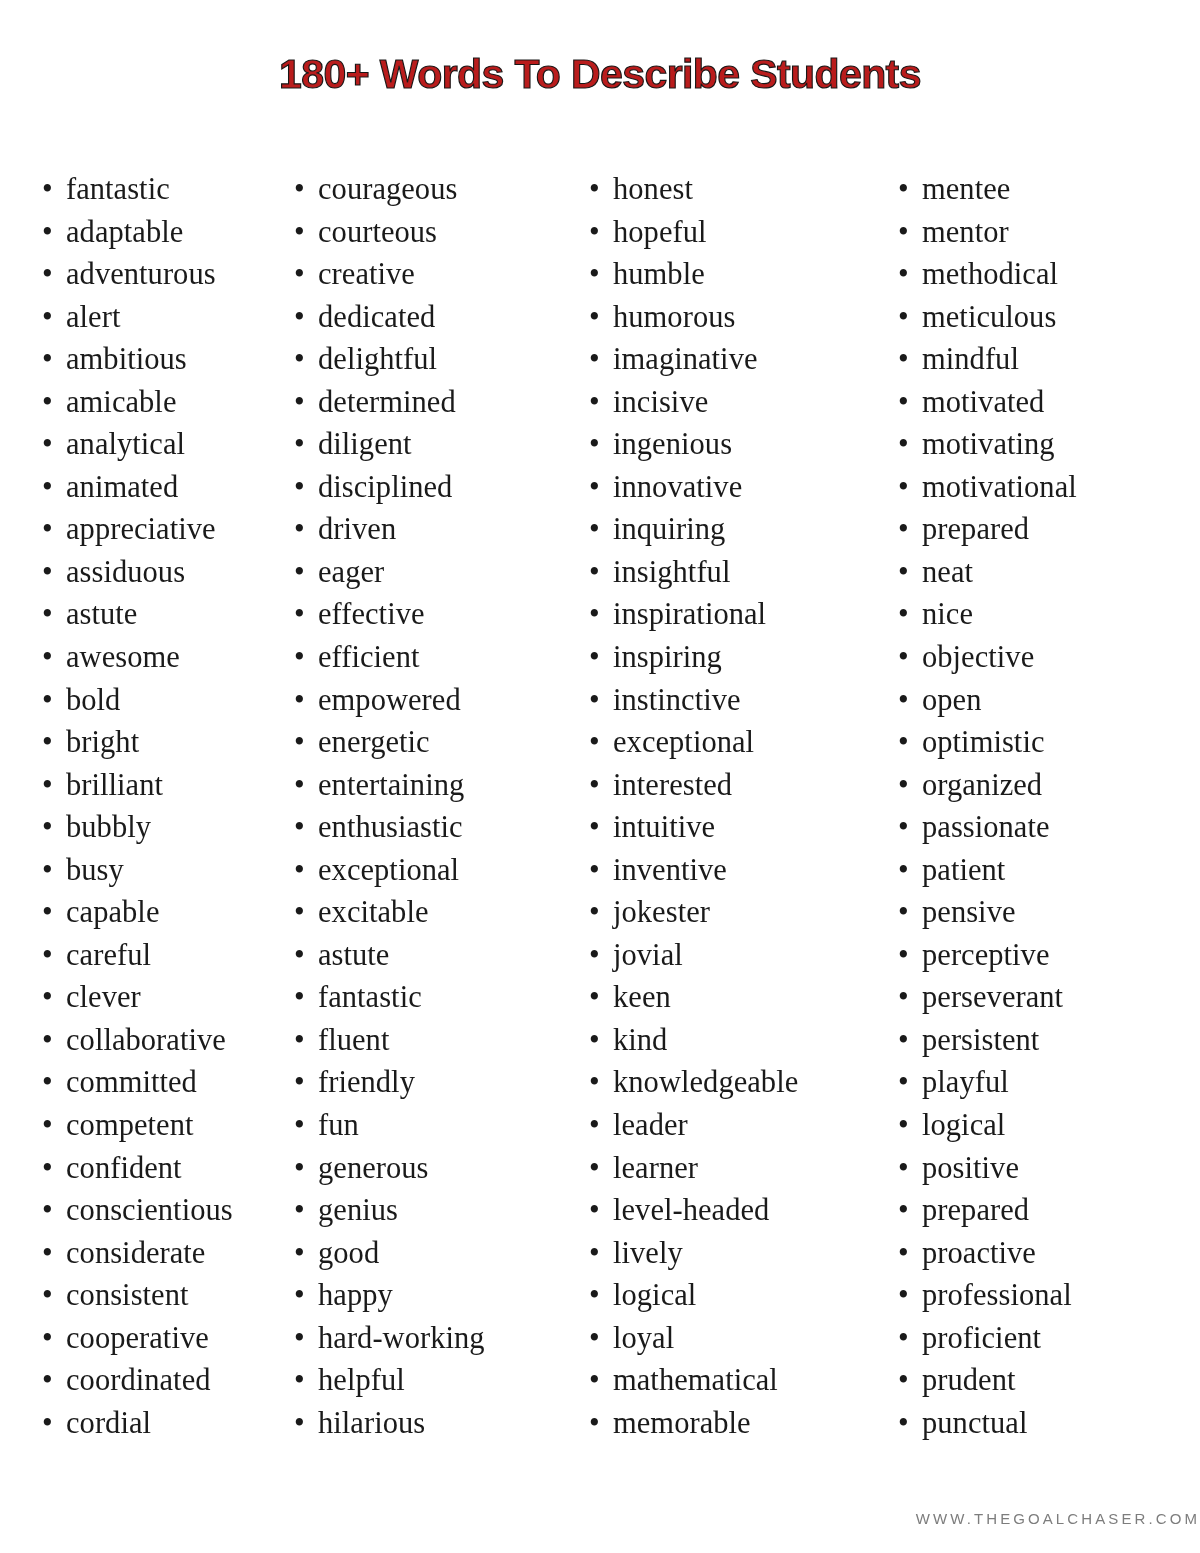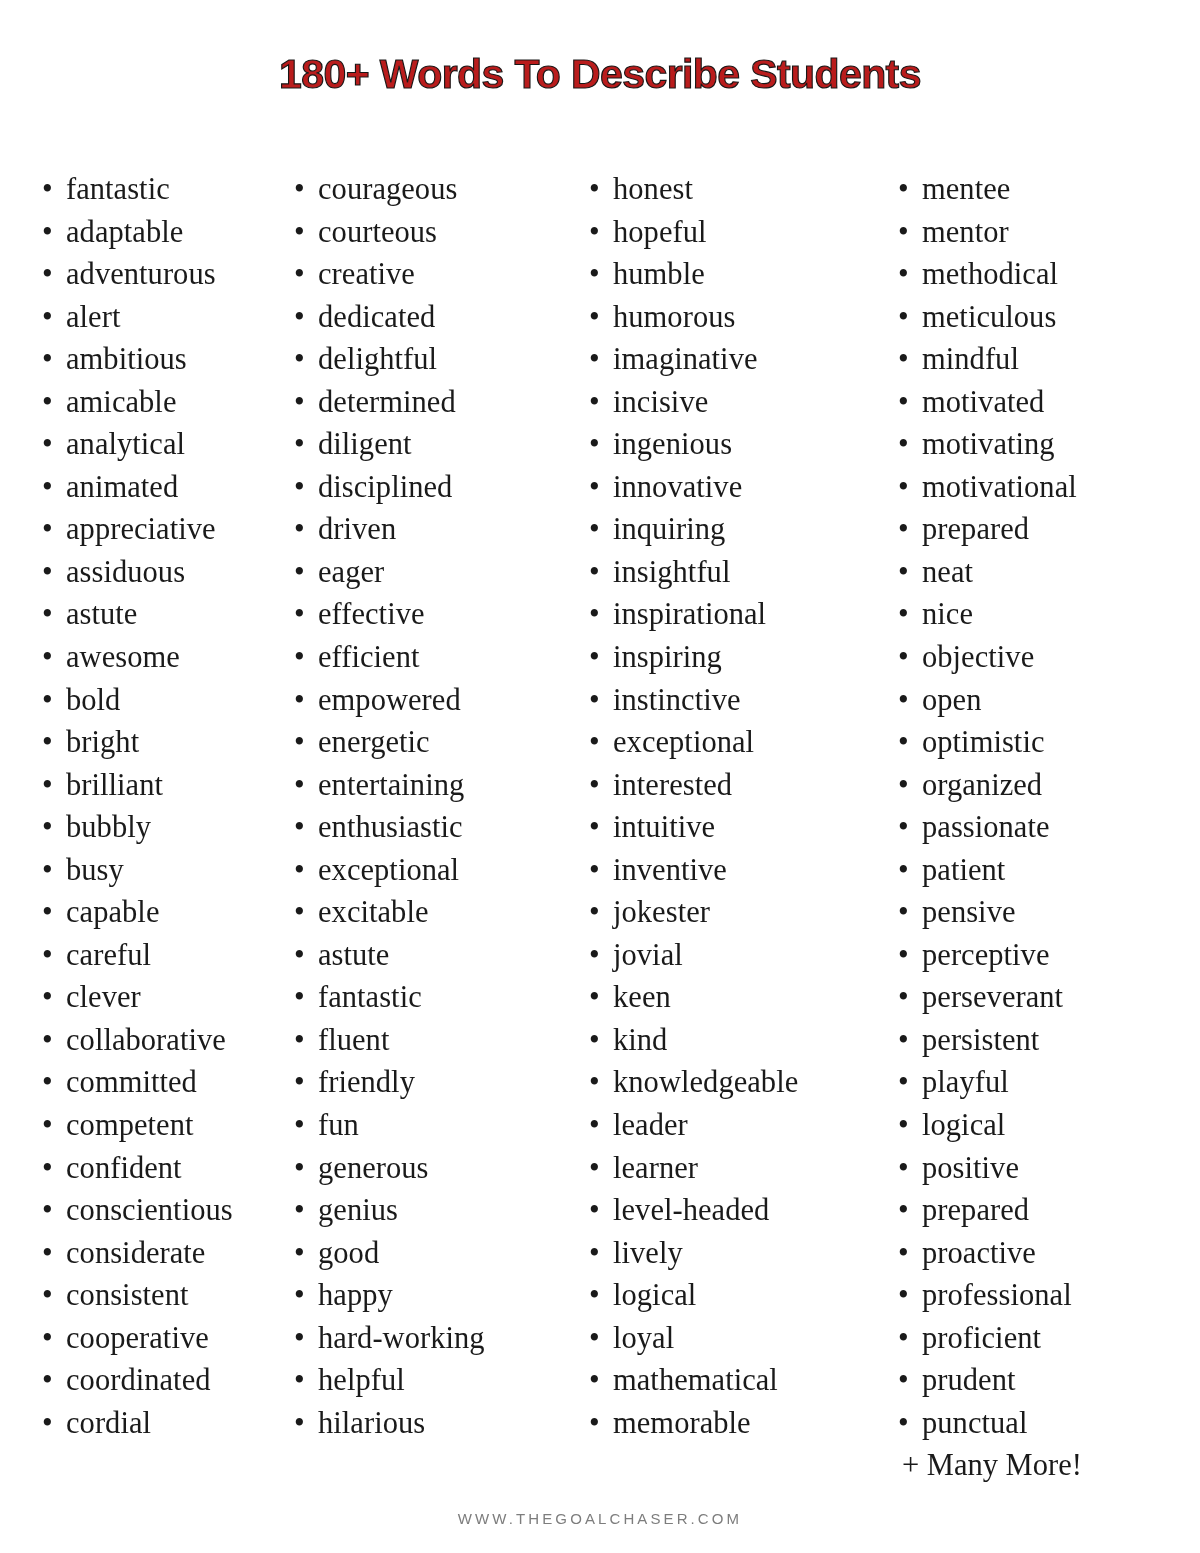--- a/index.html
+++ b/index.html
@@ -90,21 +90,21 @@
     padding-left: 8px;
     white-space: nowrap;
   }
 
   
   .footer {
     position: absolute;
     left: 0;
     top: 1494px;
     width: 1200px;
-    text-align: center;
+    text-align: right;
     font-family: "Liberation Sans", "DejaVu Sans", sans-serif;
     font-size: 15px;
     letter-spacing: 3.1px;
     color: #7d7d7d;
     font-weight: normal;
   }
 </style>
 </head>
 <body style="background: rgb(255, 255, 255); color: rgb(26, 26, 26);">
 
@@ -240,20 +240,19 @@
           <li class="word-item"><span class="bullet">•</span><span class="label">persistent</span></li>
           <li class="word-item"><span class="bullet">•</span><span class="label">playful</span></li>
           <li class="word-item"><span class="bullet">•</span><span class="label">logical</span></li>
           <li class="word-item"><span class="bullet">•</span><span class="label">positive</span></li>
           <li class="word-item"><span class="bullet">•</span><span class="label">prepared</span></li>
           <li class="word-item"><span class="bullet">•</span><span class="label">proactive</span></li>
           <li class="word-item"><span class="bullet">•</span><span class="label">professional</span></li>
           <li class="word-item"><span class="bullet">•</span><span class="label">proficient</span></li>
           <li class="word-item"><span class="bullet">•</span><span class="label">prudent</span></li>
           <li class="word-item"><span class="bullet">•</span><span class="label">punctual</span></li>
-          <li class="more-note">+ Many More!</li>
         </ul>
     </div>
   </div>
 
   <div class="footer" style="color: rgb(125, 125, 125);">WWW.THEGOALCHASER.COM</div>
 
 </div>
 
 </body></html>

